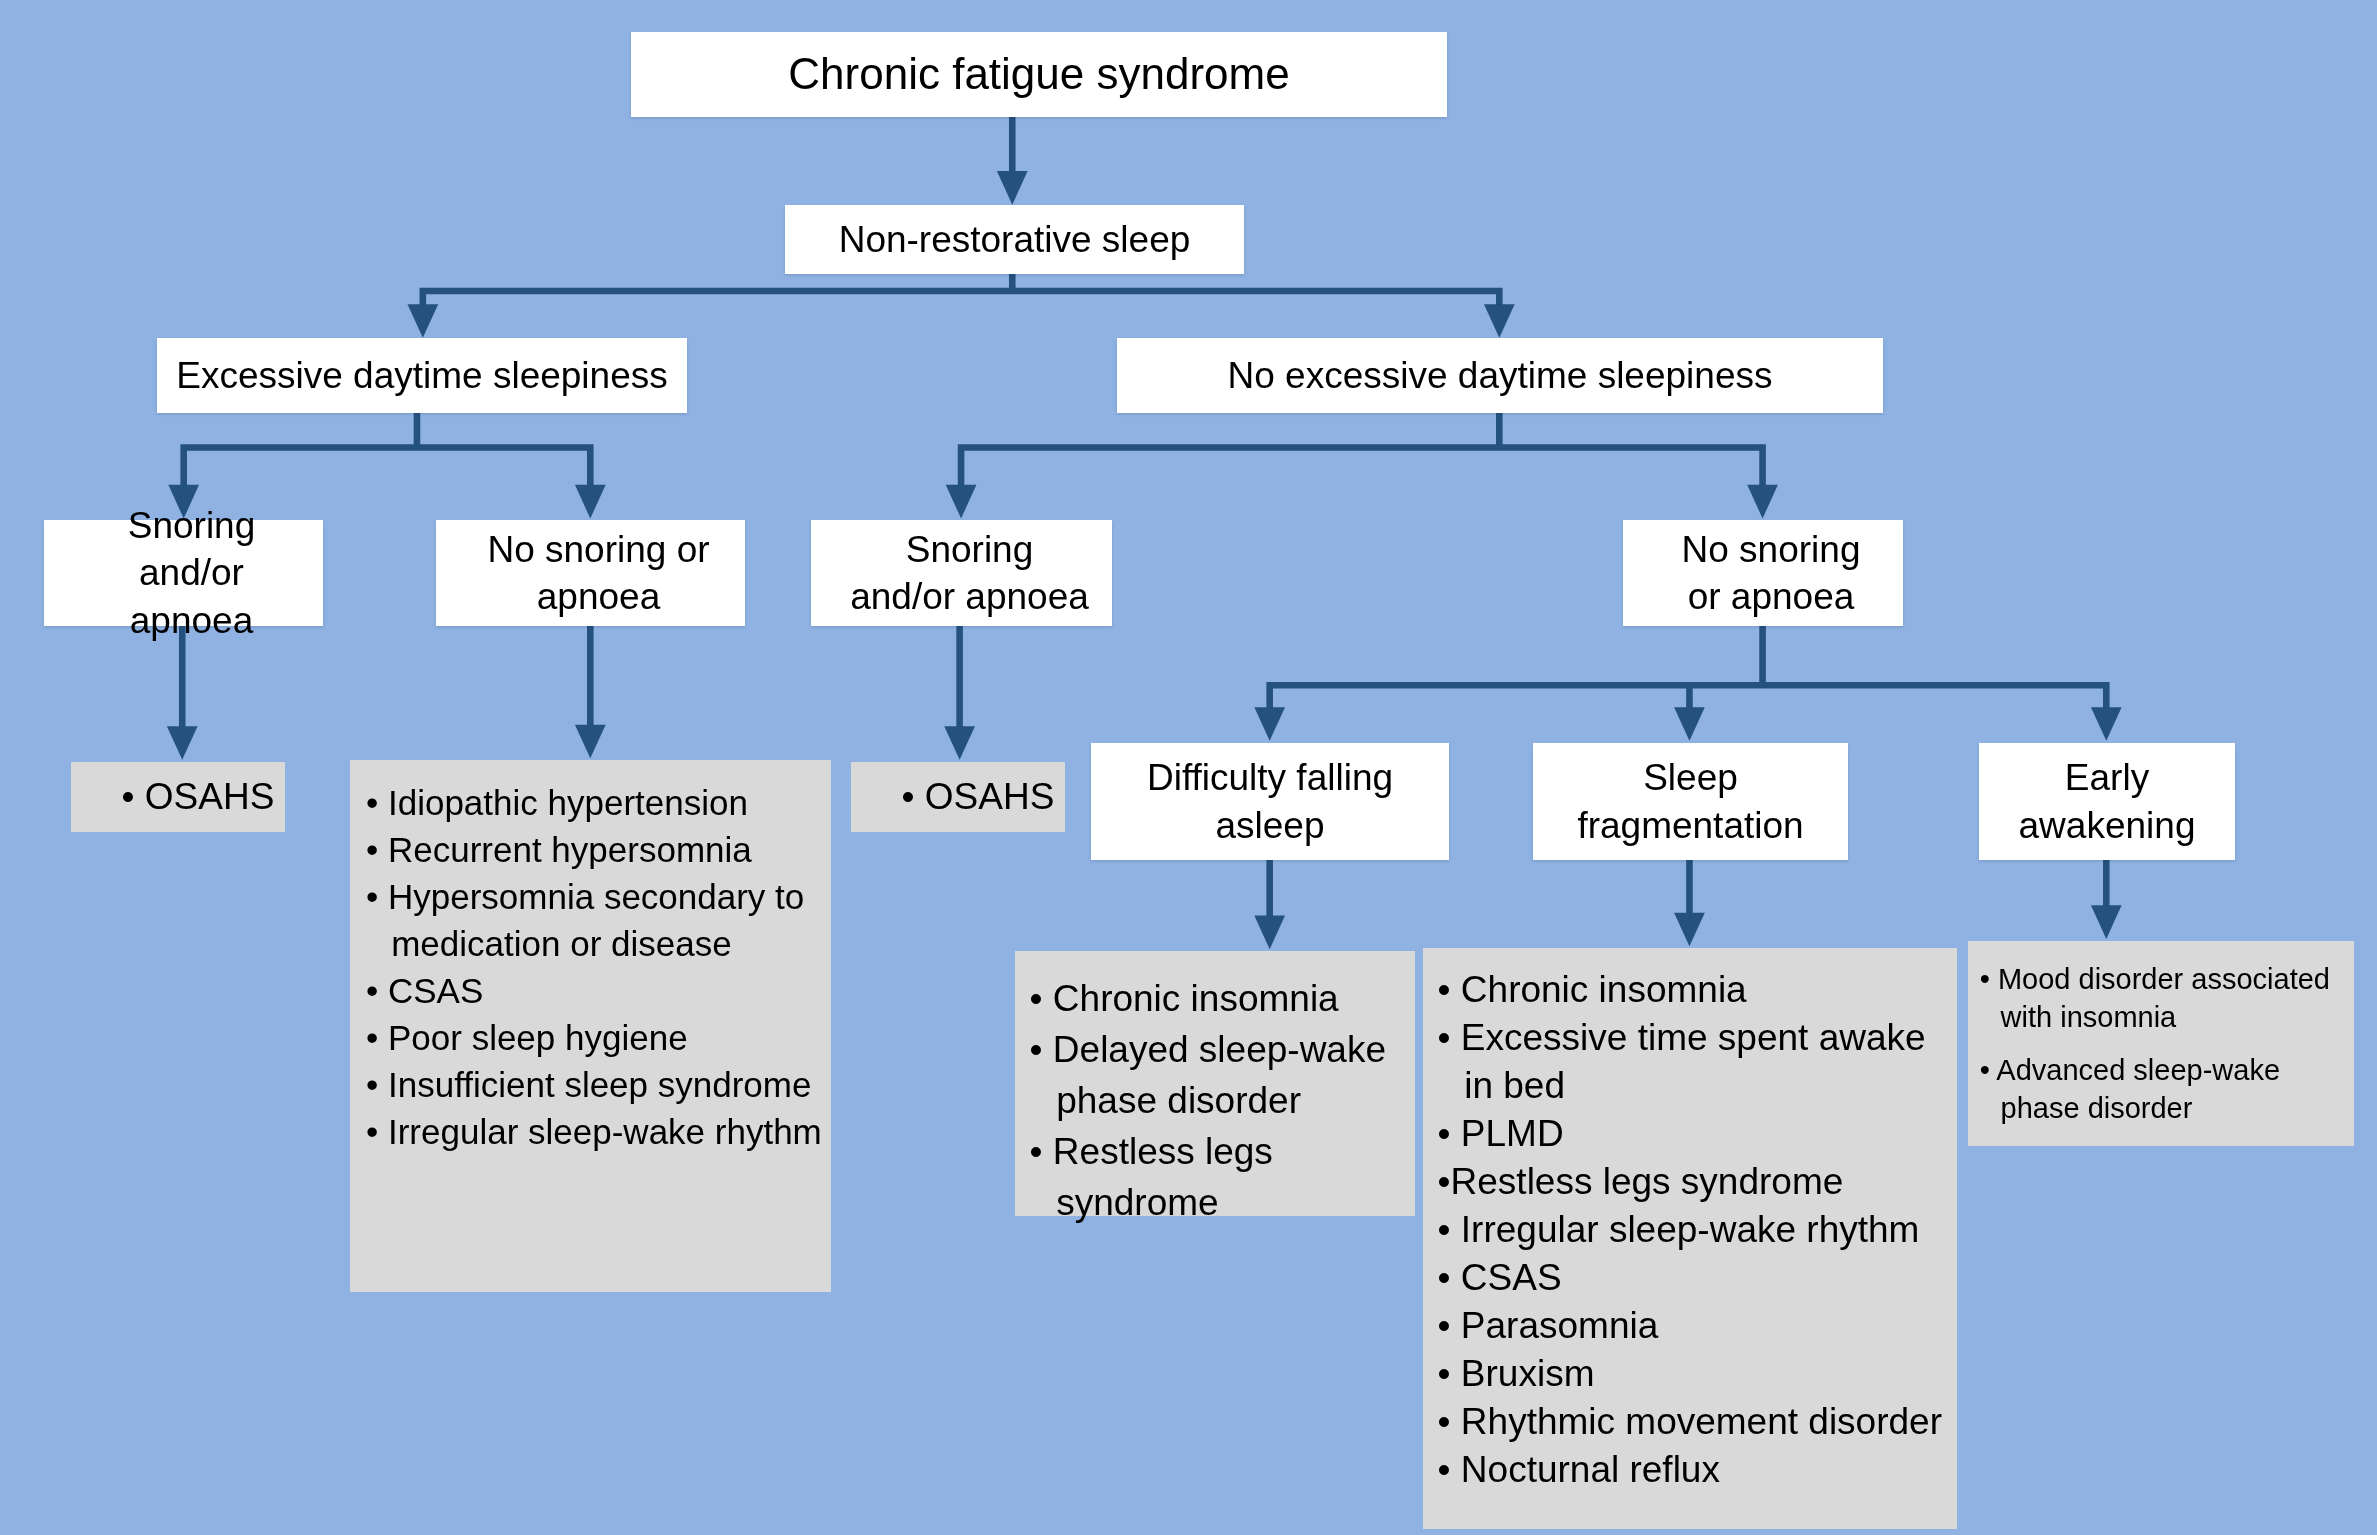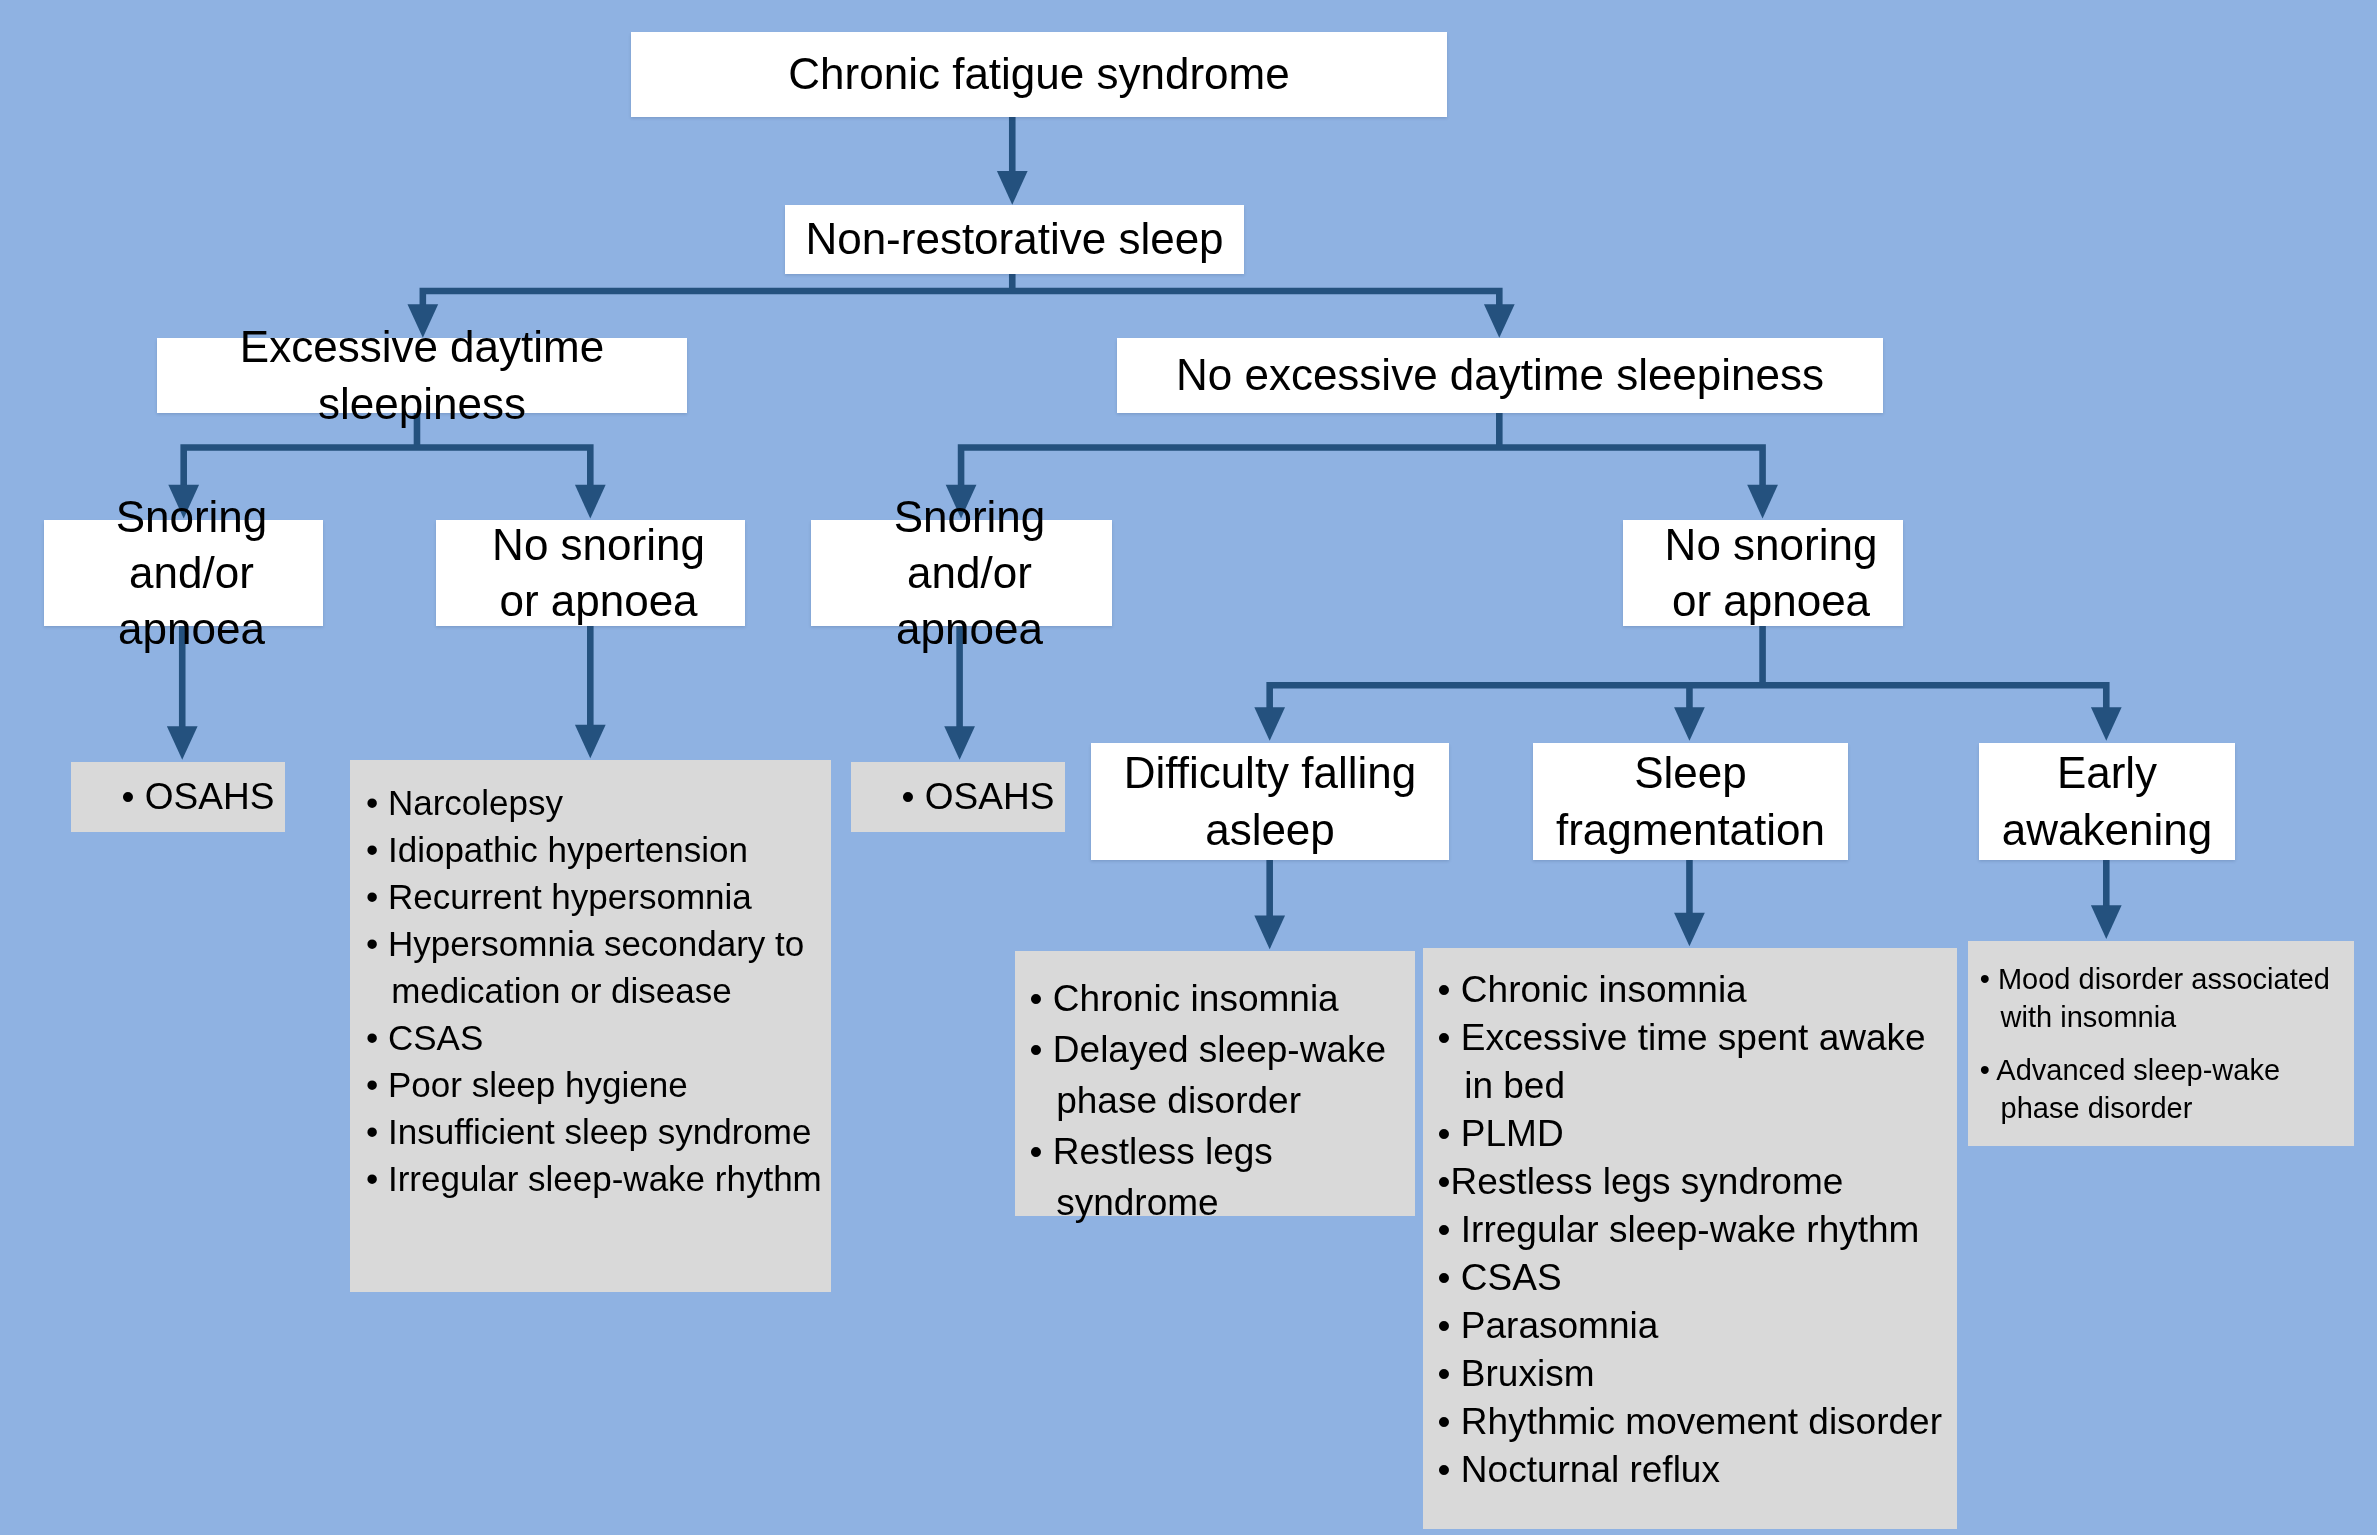--- a/index.html
+++ b/index.html
@@ -19,21 +19,21 @@
   }
   .stage{position:relative;width:2377px;height:1535px;background:var(--background);}
   .connectors{position:absolute;left:0;top:0;width:2377px;height:1535px;z-index:0;}
   .cline{stroke:var(--arrow);stroke-width:9;fill:none;}
   .chead{fill:var(--arrow);stroke:none;}
   .node{
     position:absolute;z-index:1;
     background:var(--node_bg);
     display:flex;align-items:center;justify-content:center;
     text-align:center;
-    font-size:44px;line-height:1.28;
+    font-size:37px;line-height:1.28;
     box-shadow:0 2.2px 2.9px rgba(30,50,90,0.18);
     box-sizing:border-box;
   }
   .node.title{font-size:44px;}
   .listbox{
     position:absolute;z-index:1;
     background:var(--list_bg);
     box-sizing:border-box;
     text-align:left;
     padding-left:40px;
@@ -145,21 +145,20 @@
 
   <div class="node" style="left:1533px;top:743px;width:315px;height:117px;padding:0 22px;">Sleep fragmentation</div>
 
   <div class="node" style="left:1979px;top:743px;width:256px;height:117px;padding:0 14.6px;">Early awakening</div>
 
   <div class="listbox outcome-small" style="left:71px;top:762px;width:214px;height:70px;">• OSAHS</div>
 
   <div class="listbox outcome-small" style="left:851px;top:762px;width:214px;height:70px;">• OSAHS</div>
 
   <div class="listbox list-a" style="left:350px;top:760px;width:481px;height:532px;">
-      <div class="item">• Narcolepsy</div>
       <div class="item">• Idiopathic hypertension</div>
       <div class="item">• Recurrent hypersomnia</div>
       <div class="item">• Hypersomnia secondary to medication or disease</div>
       <div class="item">• CSAS</div>
       <div class="item">• Poor sleep hygiene</div>
       <div class="item">• Insufficient sleep syndrome</div>
       <div class="item">• Irregular sleep-wake rhythm</div>
     </div>
 
   <div class="listbox list-b" style="left:1015px;top:951px;width:400px;height:265px;">

